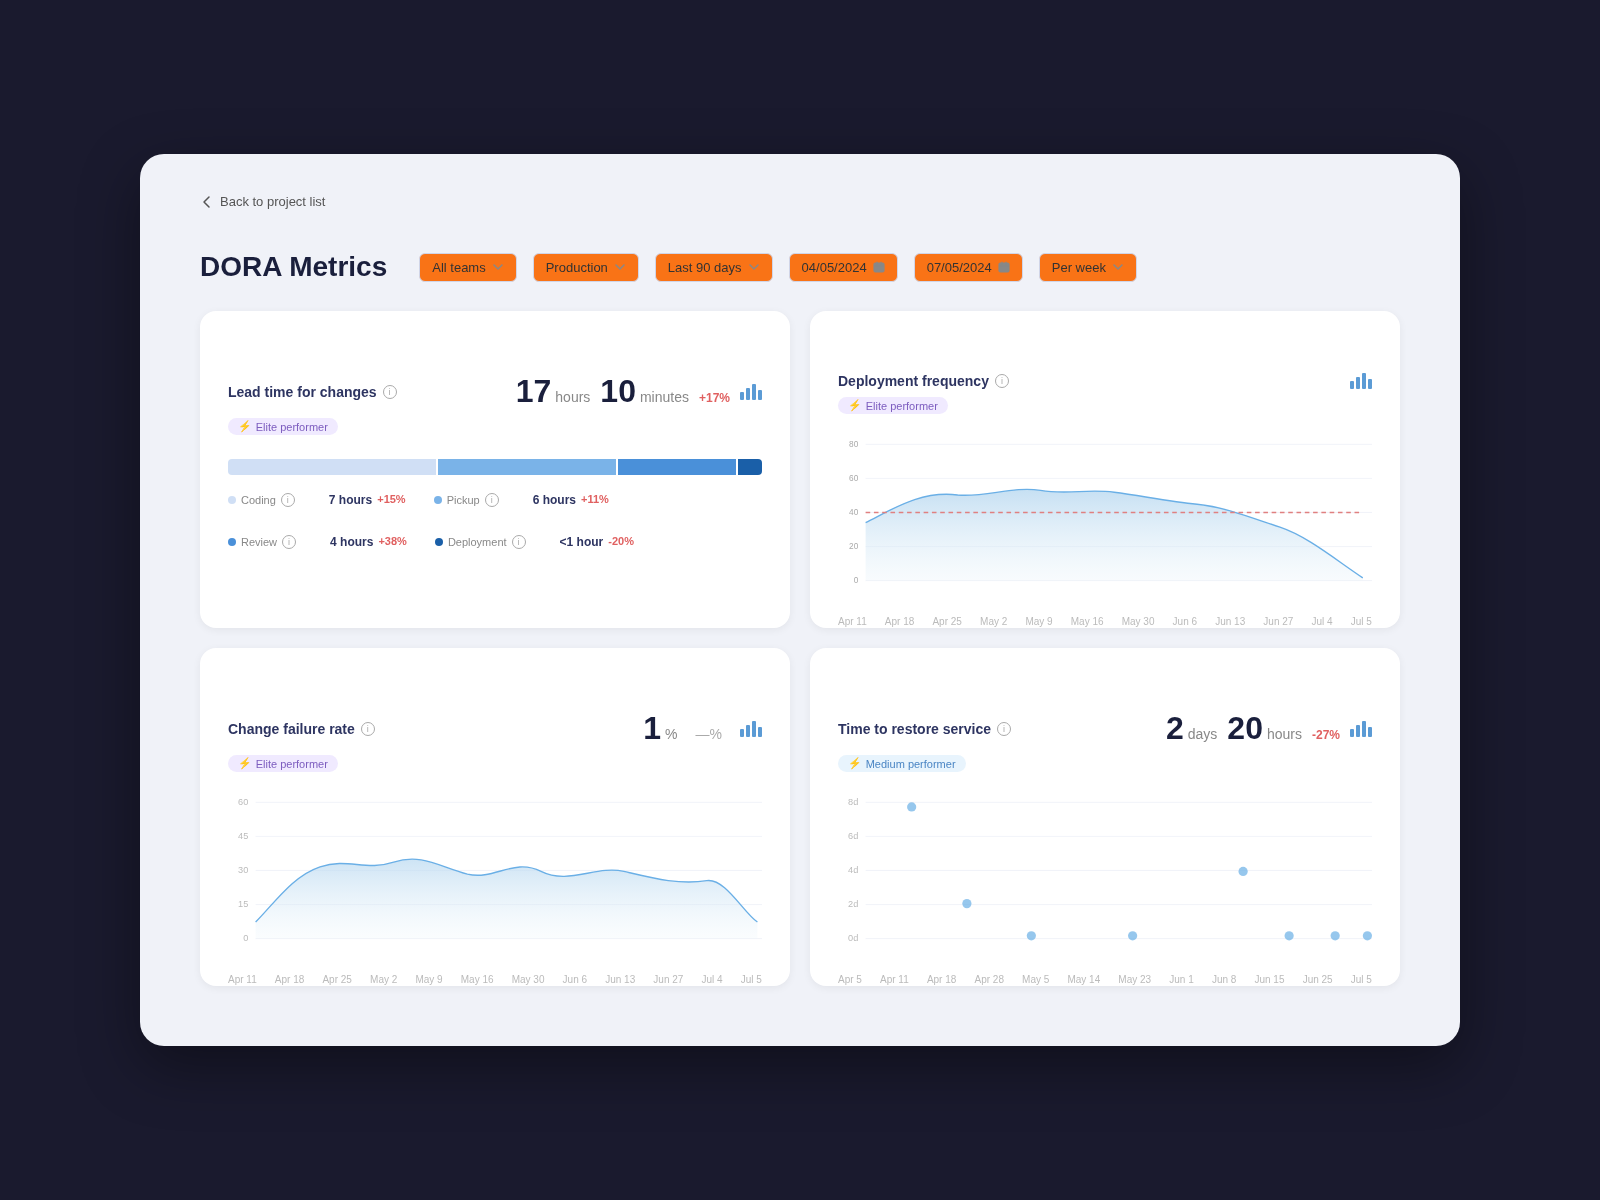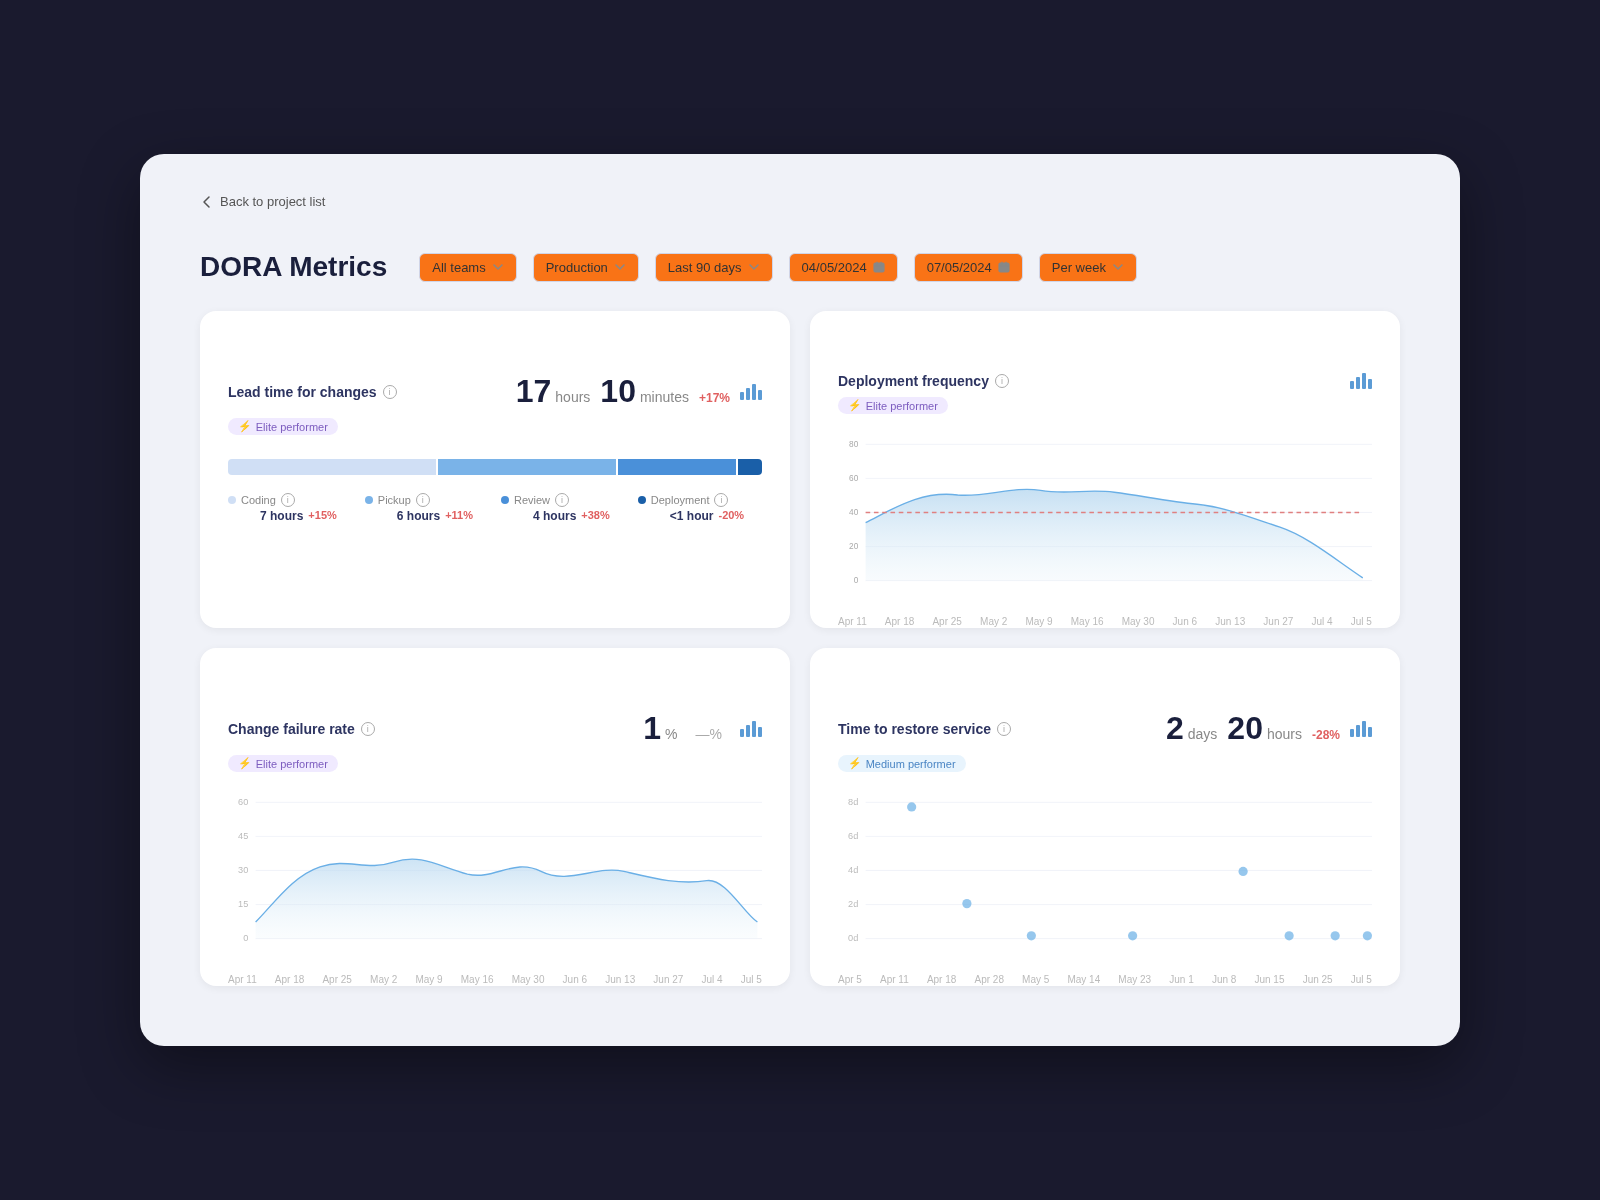--- a/index.html
+++ b/index.html
@@ -166,21 +166,21 @@
     .bar-deployment { background: #1a5fa8; flex: 0.8; }
 
     .bar-legend {
       display: flex;
       gap: 28px;
       margin-top: 12px;
       flex-wrap: wrap;
     }
     .legend-item {
       display: flex;
-      flex-direction: column;
+      flex-direction: row;
       gap: 2px;
     }
     .legend-label {
       display: flex;
       align-items: center;
       gap: 5px;
       font-size: 11px;
       color: #888;
     }
     .legend-dot {
@@ -503,21 +503,21 @@
         <div class="card-title-group">
           <span class="card-title">Time to restore service</span>
           <div class="info-icon">i</div>
         </div>
         <div style="display:flex;align-items:center;gap:10px;">
           <div class="card-metrics">
             <span class="metric-big">2</span>
             <span class="metric-unit">days</span>
             <span class="metric-big">20</span>
             <span class="metric-unit">hours</span>
-            <span class="metric-change-neg">-28%</span>
+            <span class="metric-change-neg">-27%</span>
           </div>
           <div class="bar-icon">
             <span style="height:8px;"></span>
             <span style="height:12px;"></span>
             <span style="height:16px;"></span>
             <span style="height:10px;"></span>
           </div>
         </div>
       </div>
       <div class="performer-badge performer-badge-medium">

